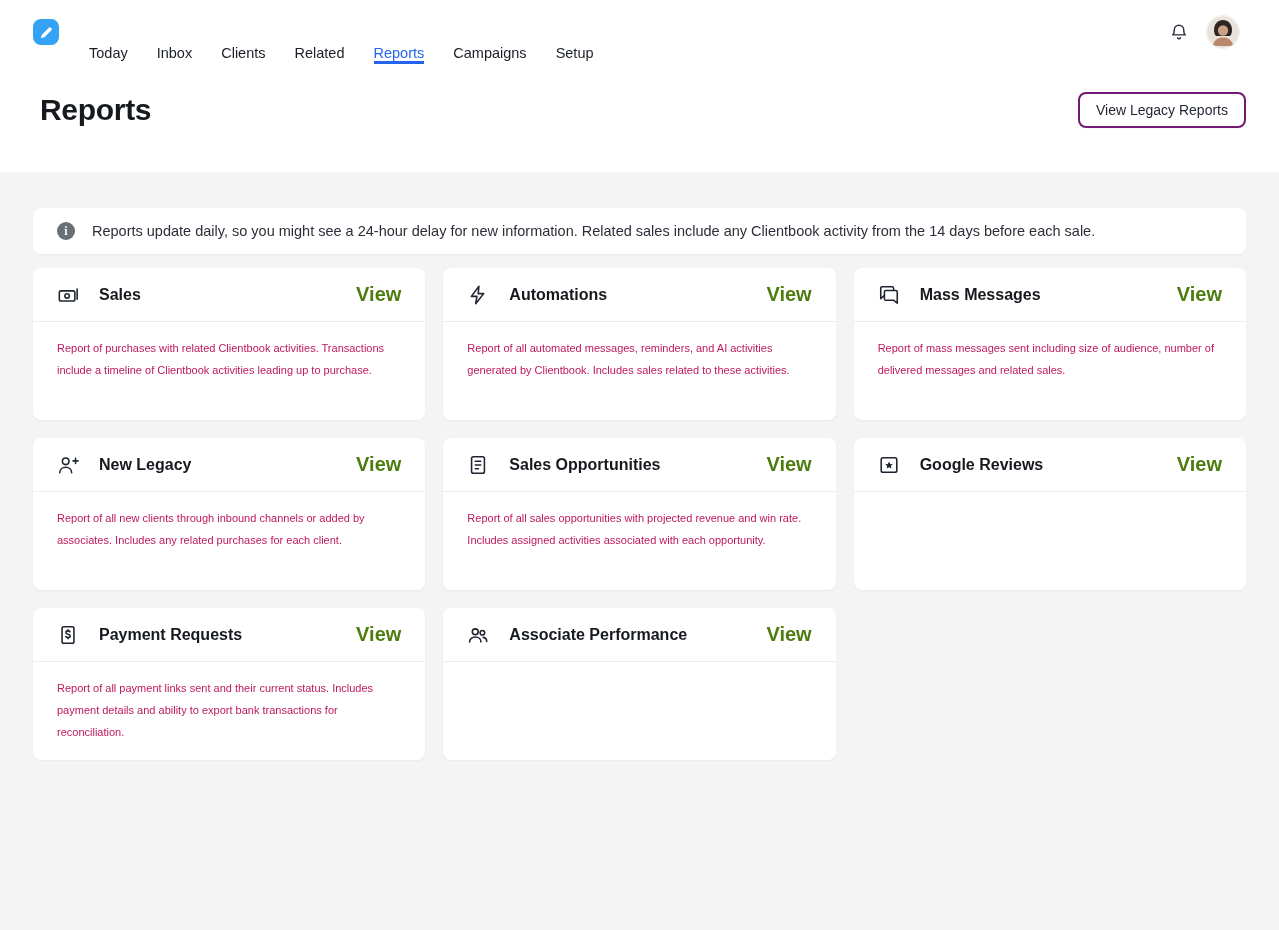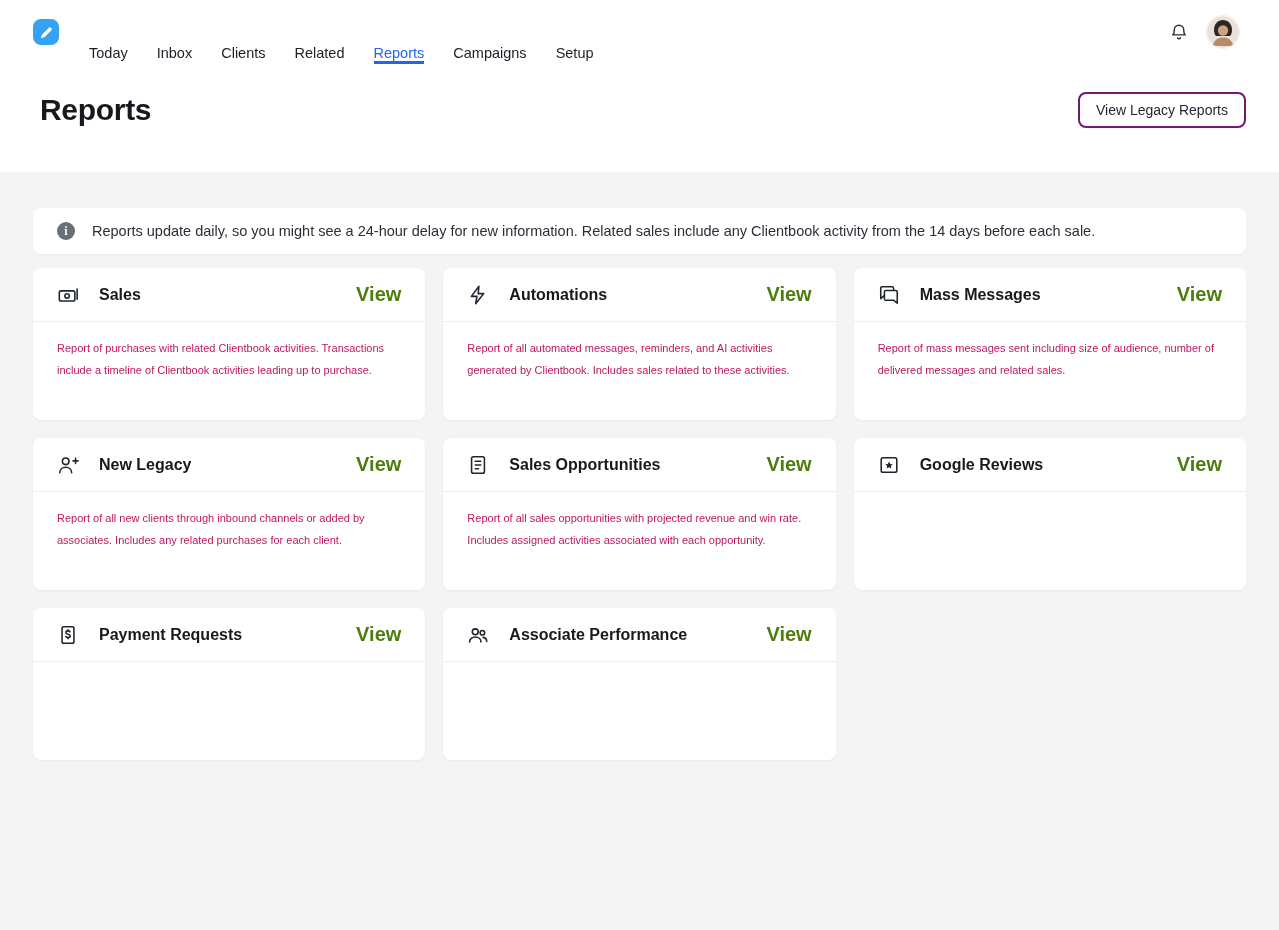--- a/index.html
+++ b/index.html
@@ -268,20 +268,21 @@
         <span class="card-icon">
           <svg viewBox="0 0 24 24" fill="none" stroke-width="1.7" stroke-linecap="round" stroke-linejoin="round">
             <rect x="5.5" y="3" width="13" height="18" rx="2"></rect>
             <path d="M14.2 8.6c-0.4-0.7-1.2-1.1-2.2-1.1-1.3 0-2.3 0.7-2.3 1.8 0 2.5 4.8 1.2 4.8 3.7 0 1.1-1 1.8-2.5 1.8-1.1 0-2-0.4-2.4-1.2"></path>
             <path d="M12 6.2v1.3M12 14.8v1.3"></path>
           </svg>
         </span>
         <span class="card-title">Payment Requests</span>
         <a class="view-link">View</a>
       </div>
+      <div class="card-body">Report of all payment links sent and their current status. Includes payment details and ability to export bank transactions for reconciliation.</div>
     </div>
 
     <div class="card">
       <div class="card-header">
         <span class="card-icon">
           <svg viewBox="0 0 24 24" fill="none" stroke-width="1.7" stroke-linecap="round" stroke-linejoin="round">
             <circle cx="9" cy="8.5" r="3.2"></circle>
             <path d="M2.8 19.5c0-3.2 2.8-5.3 6.2-5.3s6.2 2.1 6.2 5.3"></path>
             <circle cx="16.8" cy="9.5" r="2.5"></circle>
             <path d="M17.6 14.6c2.3 0.4 3.9 2 3.9 4.4"></path>

